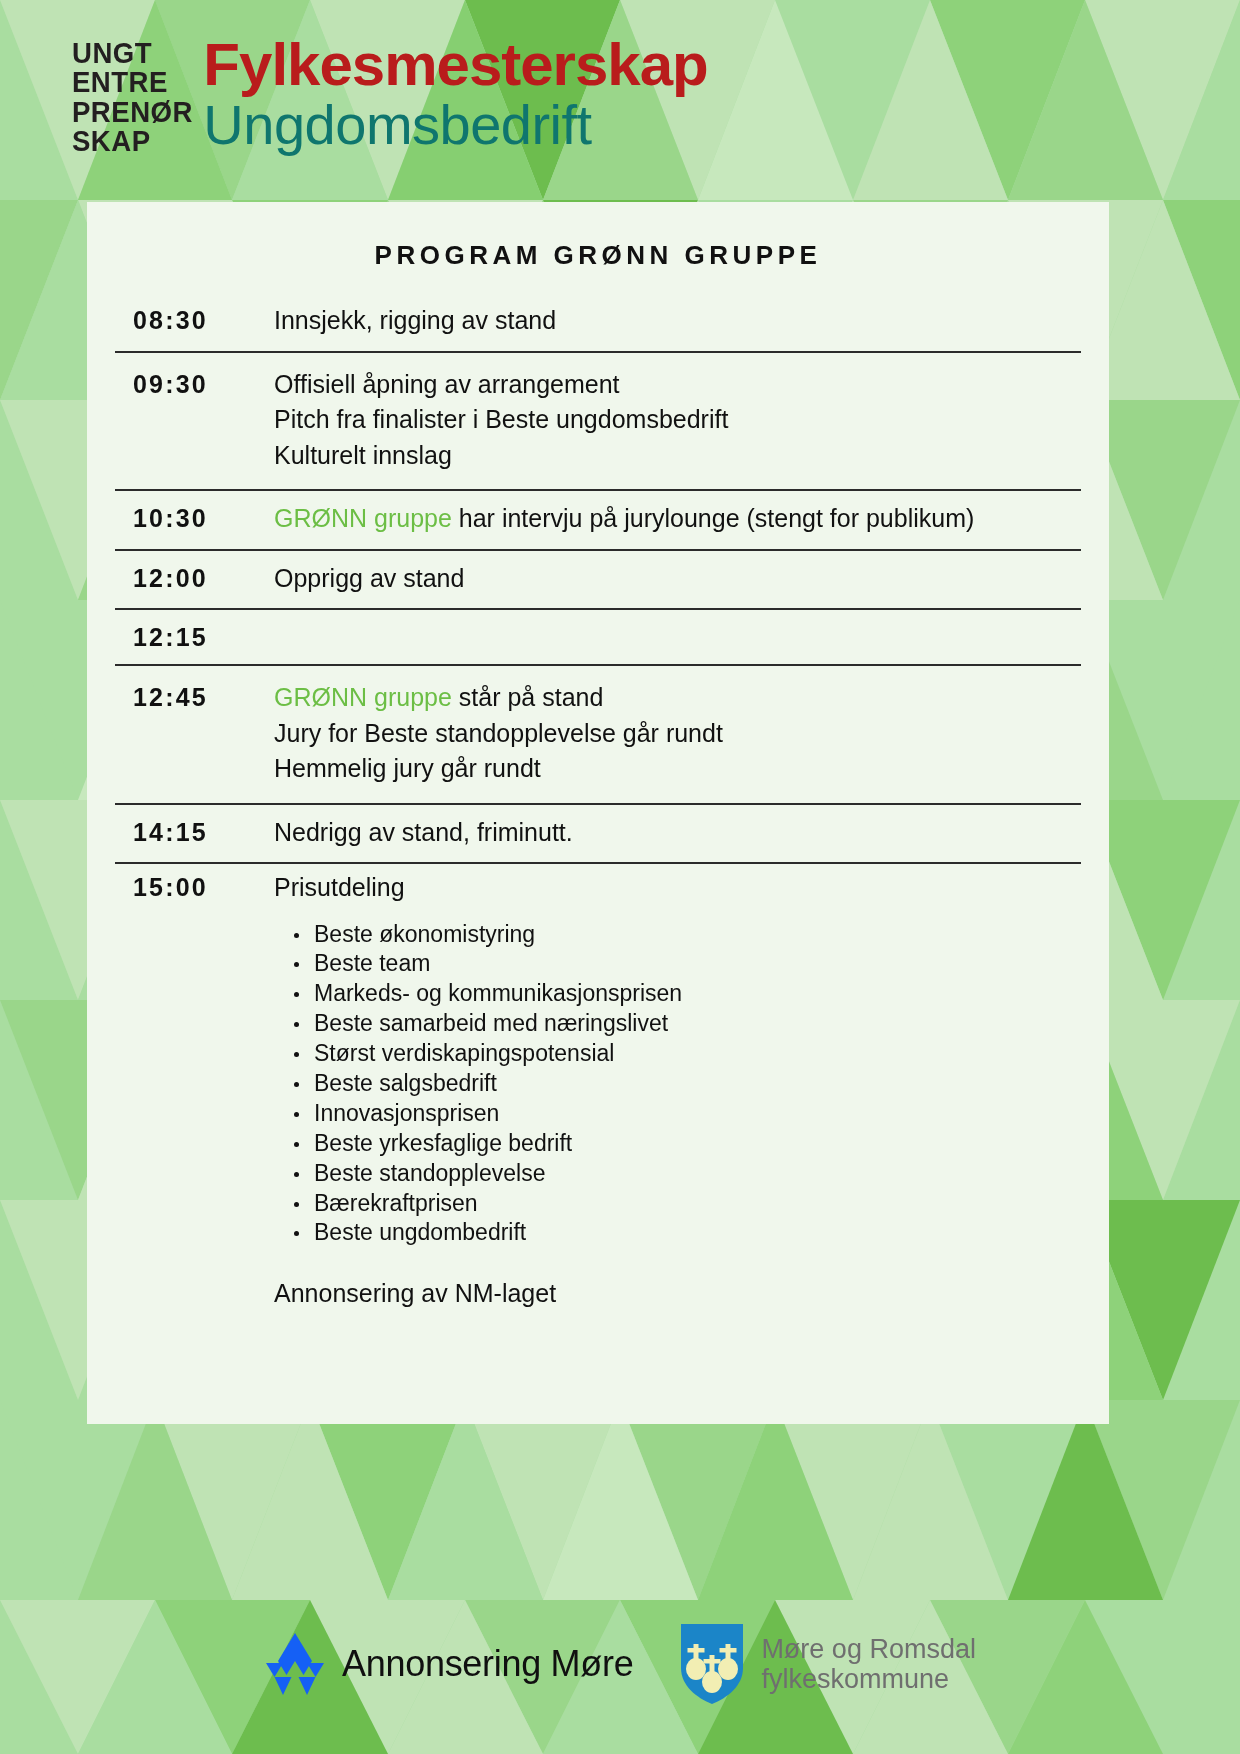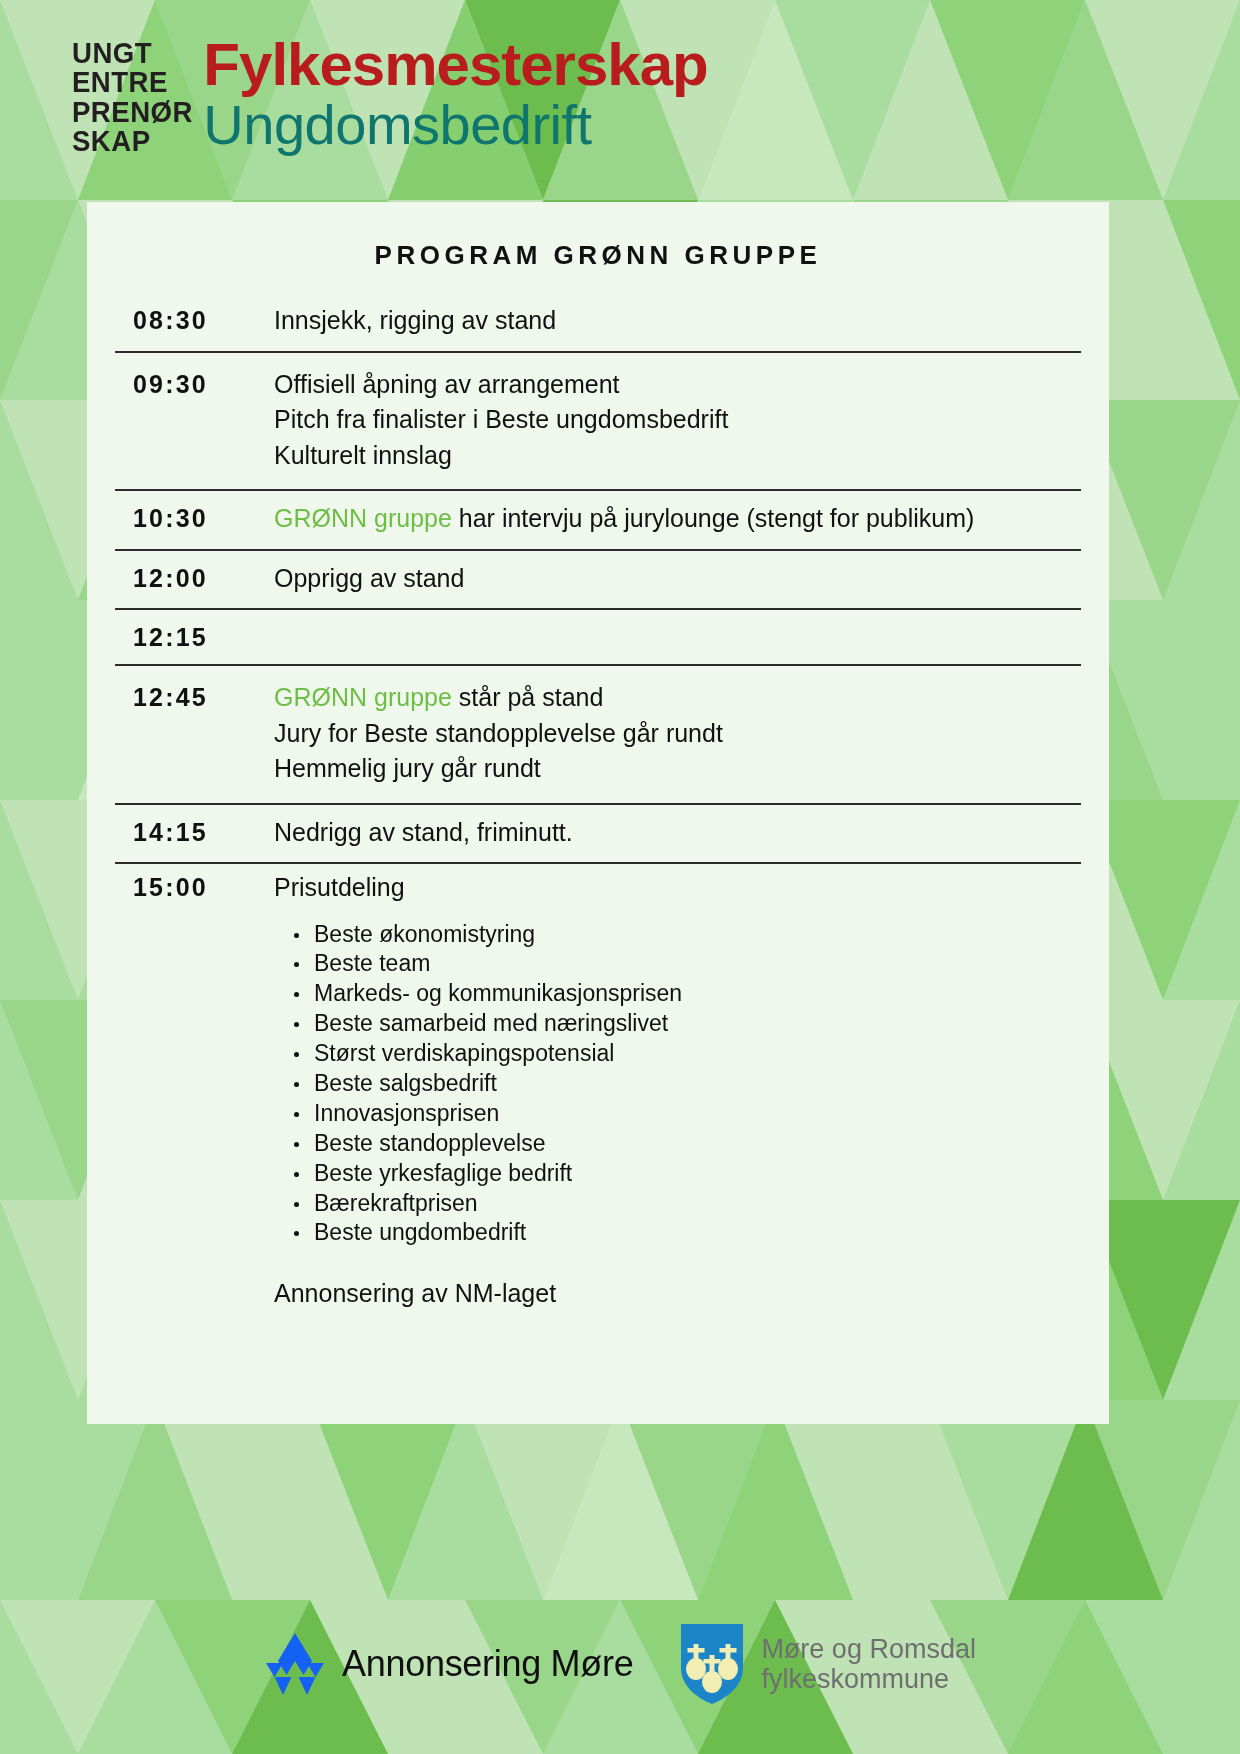--- a/index.html
+++ b/index.html
@@ -328,22 +328,22 @@
         <div class="desc">
           <span class="prize-head">Prisutdeling</span>
           <ul class="prizes">
             <li>Beste økonomistyring</li>
             <li>Beste team</li>
             <li>Markeds- og kommunikasjonsprisen</li>
             <li>Beste samarbeid med næringslivet</li>
             <li>Størst verdiskapingspotensial</li>
             <li>Beste salgsbedrift</li>
             <li>Innovasjonsprisen</li>
+            <li>Beste yrkesfaglige bedrift</li>
             <li>Beste standopplevelse</li>
-            <li>Beste yrkesfaglige bedrift</li>
             <li>Bærekraftprisen</li>
             <li>Beste ungdombedrift</li>
           </ul>
           <span class="annons">Annonsering av NM-laget</span>
         </div>
       </div>
     </div>
 </div>
 
 <div class="footer">

